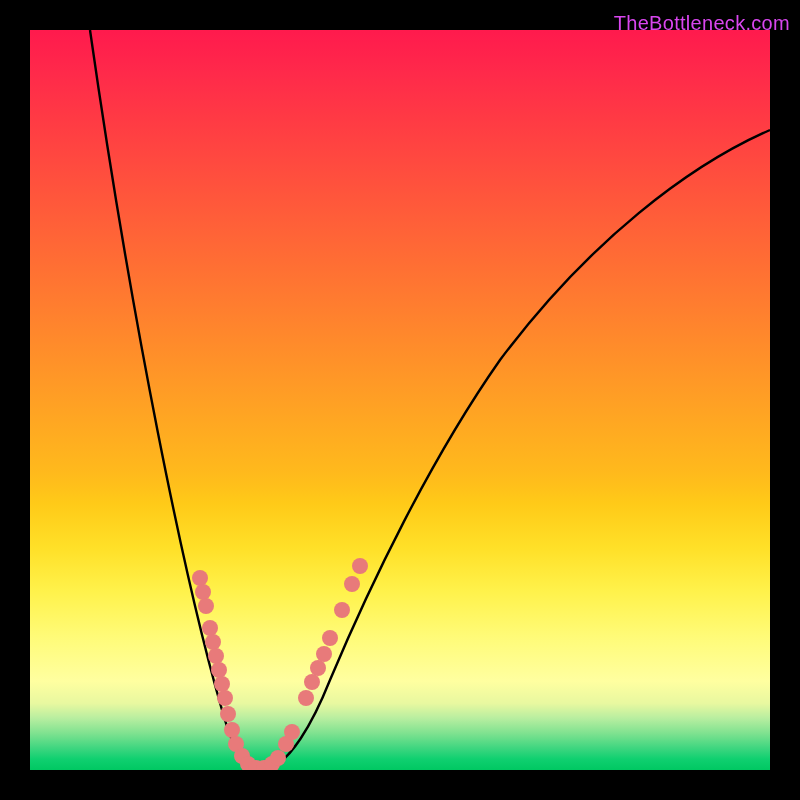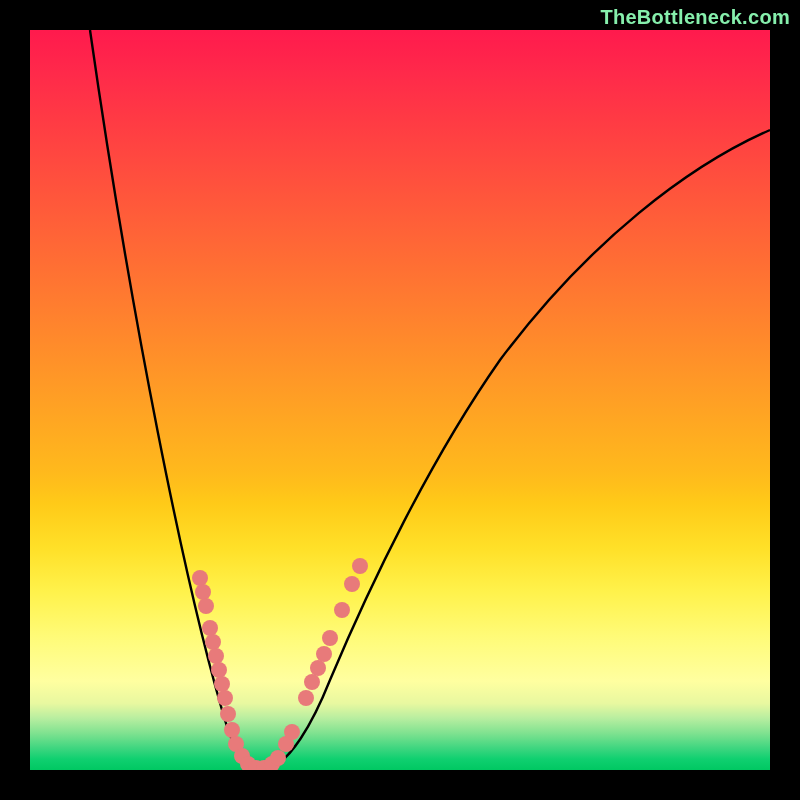--- a/index.html
+++ b/index.html
@@ -22,21 +22,21 @@
  #fff24c 76%,
  #fffb78 82%,
  #ffffa0 88%,
  #e8f8a0 91%,
  #b8eea0 93%,
  #80e290 95%,
  #40d680 97%,
  #10d070 98.5%,
  #00c862 100%)}
 svg.curve{position:absolute;left:0;top:0;width:740px;height:740px}
-.watermark{position:absolute;right:10px;top:6px;color:#86efac;font-size:20px;font-weight:700;letter-spacing:.3px}
+.watermark{position:absolute;right:10px;top:12px;color:#d946ef;font-size:20px;font-weight:400;letter-spacing:.3px}
 .pt{position:absolute;width:16px;height:16px;border-radius:50%;background:#e87a7a;transform:translate(-50%,-50%)}
 </style>
 </head>
 <body>
 
 <div class="frame">
   <div class="plot">
     <div class="gradient"></div>
     <svg class="curve" viewBox="0 0 740 740" preserveAspectRatio="none">
       <path fill="none" stroke="#000" stroke-width="2.4" d="M60 0 C 100 280, 155 560, 198 700 C 206 720, 212 732, 220 736 C 228 739, 236 739, 244 736 C 260 728, 280 700, 300 650 C 340 555, 400 430, 470 330 C 560 210, 660 135, 740 100"></path>

